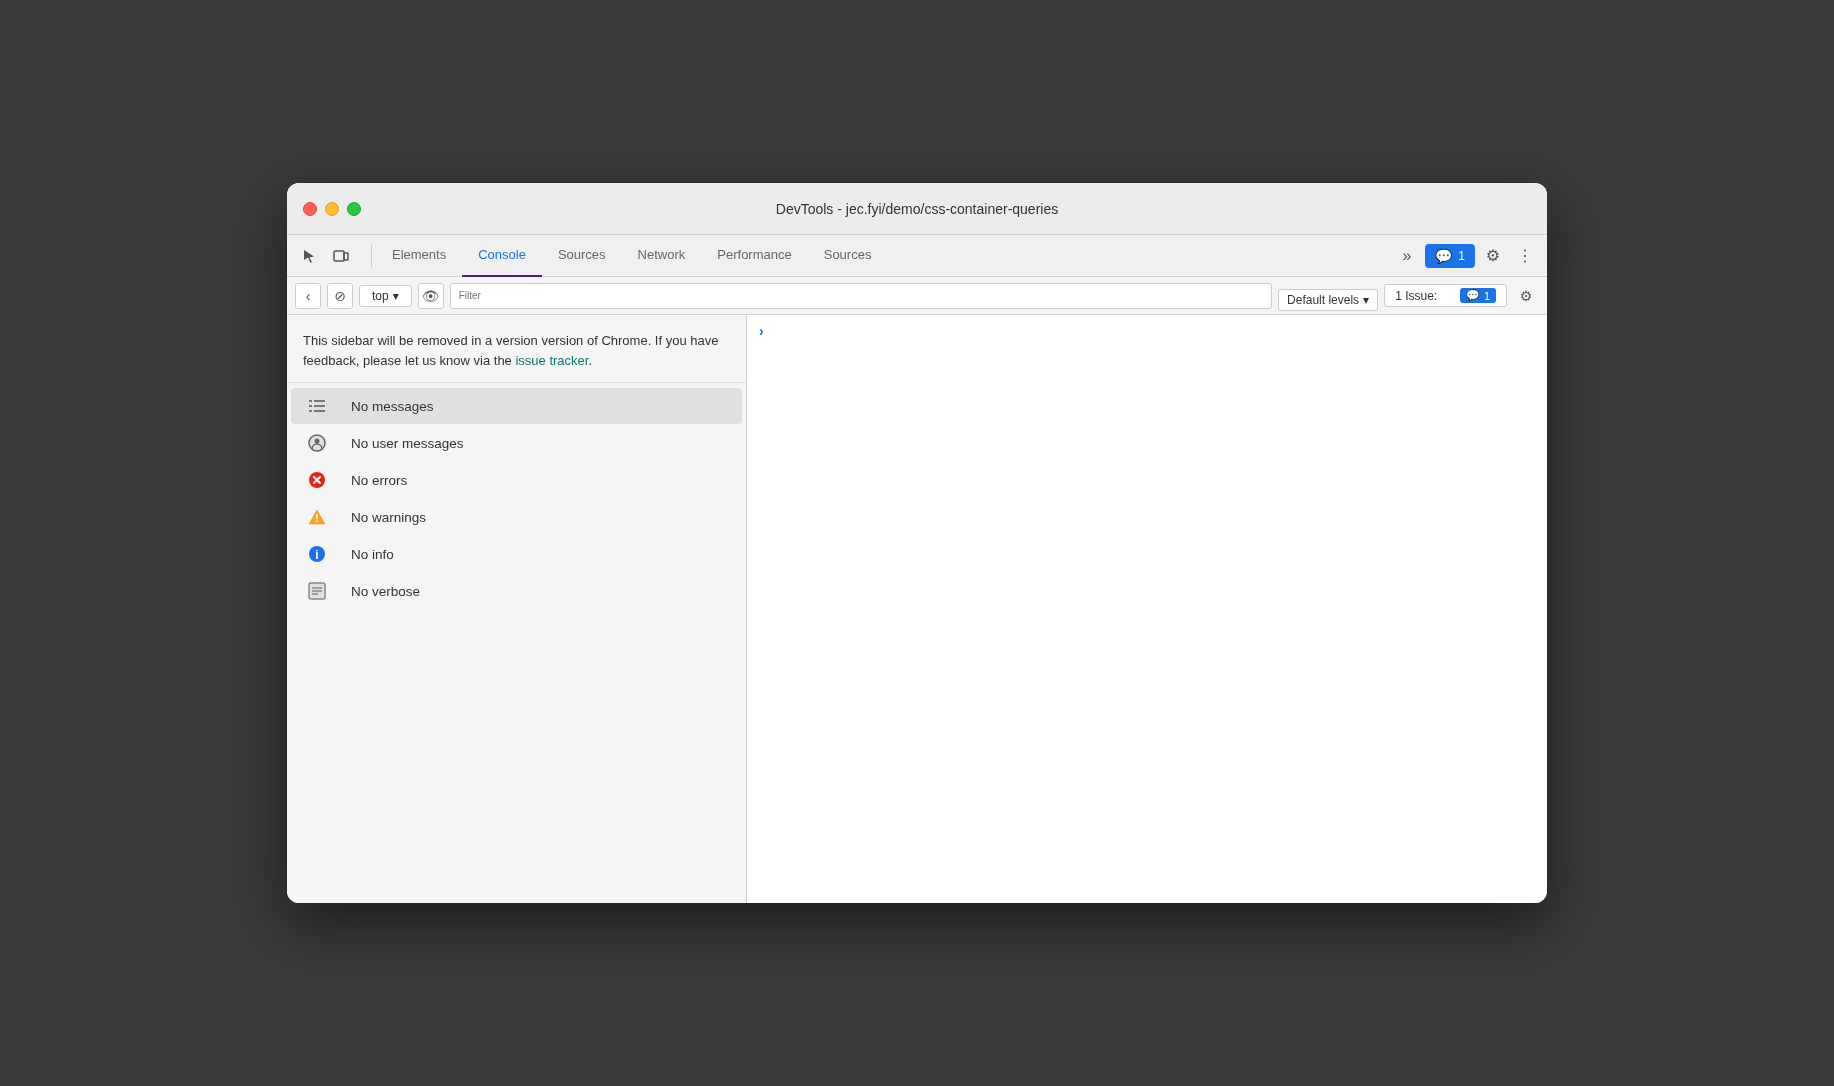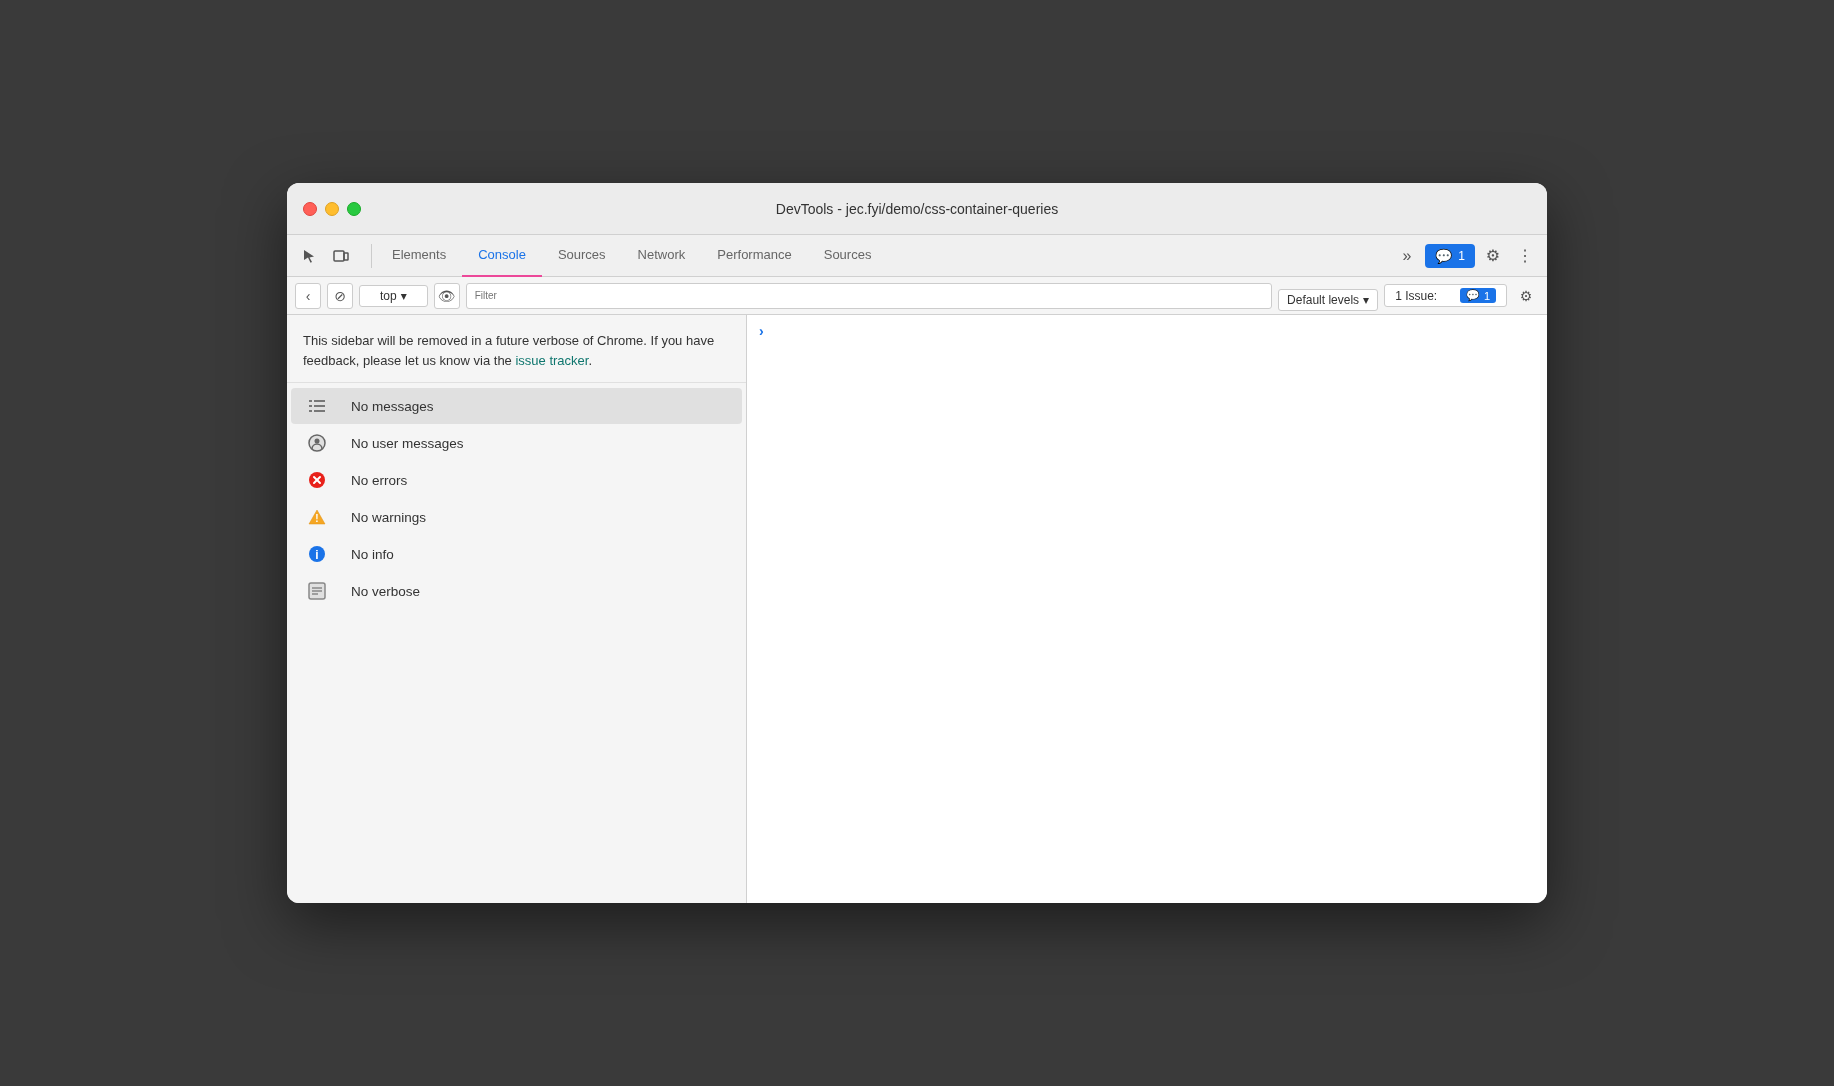--- a/index.html
+++ b/index.html
@@ -96,21 +96,21 @@
       display: flex;
       align-items: center;
       font-size: 13px;
       color: #666;
       cursor: pointer;
       border-bottom: 2px solid transparent;
       white-space: nowrap;
     }
     .tab.active {
       color: #1a73e8;
-      border-bottom: 2px solid #ec4899;
+      border-bottom: 2px solid #4c1d95;
       background: transparent;
     }
     .tabs-spacer { flex: 1; }
     .tabs-right {
       display: flex;
       align-items: center;
       gap: 4px;
     }
     .issue-badge {
       display: flex;
@@ -173,21 +173,21 @@
       color: #555;
       border-radius: 3px;
       border: 1px solid #ccc;
       background: white;
       font-size: 14px;
     }
     .top-selector {
       display: flex;
       align-items: flex-end;
       gap: 4px;
-      padding: 3px 20px;
+      padding: 3px 12px;
       border: 1px solid #ccc;
       border-radius: 3px;
       background: white;
       cursor: pointer;
       font-size: 12px;
       color: #333;
     }
     .eye-btn {
       width: 26px;
       height: 26px;
@@ -429,21 +429,21 @@
       </div>
     </div>
 
     <button class="console-settings-btn">⚙</button>
   </div>
 
   <div class="main-content">
 
     <div class="sidebar">
       <div class="sidebar-notice">
-        <span>This sidebar will be removed in a future verbose of Chrome. If you have feedback, please let us know via the </span><a href="#">issue tracker</a><span>.</span>
+        <span>This sidebar will be removed in a version version of Chrome. If you have feedback, please let us know via the </span><a href="#">issue tracker</a><span>.</span>
       </div>
 
       <div style="position:relative; height:0;">
         
       </div>
 
       <div class="filter-list">
 
         <div class="filter-item active">
           <div class="filter-icon">

